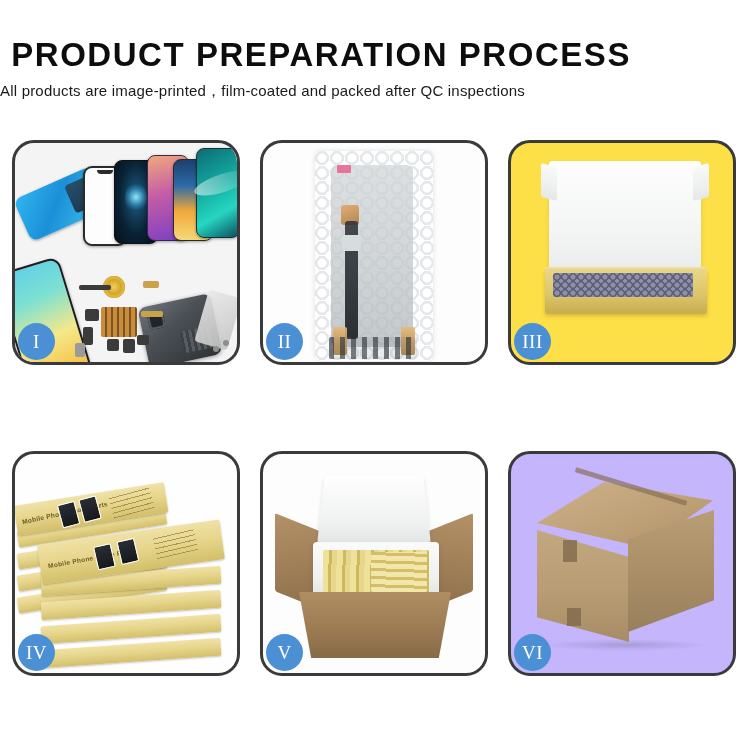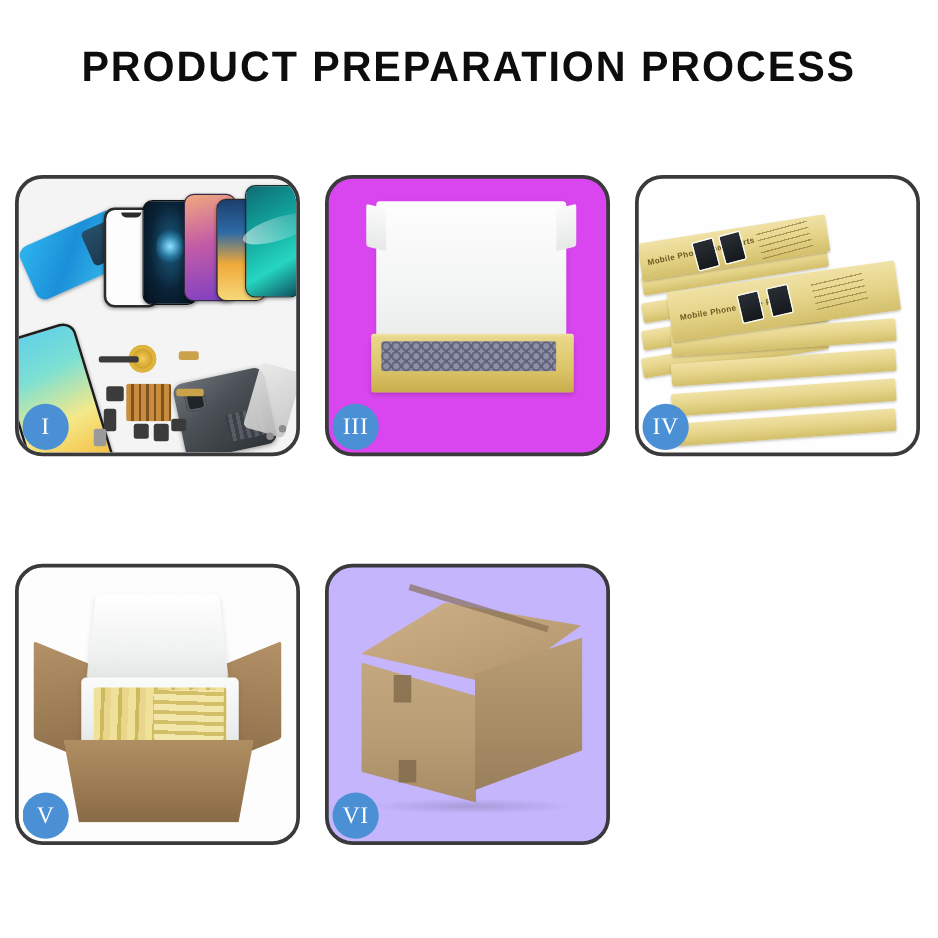--- a/index.html
+++ b/index.html
@@ -19,21 +19,21 @@
     height: 750px;
     background: #ffffff;
   }
 
   
   .header {
     position: absolute;
     top: 34px;
     left: 0;
     width: 750px;
-    text-align: center;
+    text-align: left;
   }
   .title {
     font-family: "Liberation Sans", sans-serif;
     font-size: 34px;
     font-weight: 700;
     color: #0d0d0d;
     letter-spacing: 1.6px;
     line-height: 40px;
     white-space: nowrap;
     transform: scaleX(0.97);
@@ -249,21 +249,21 @@
     position: absolute; left: 22px; top: 14px; width: 14px; height: 8px;
     background: #e8628e; border-radius: 1px; opacity: .85;
   }
   .p2 .bottom-parts {
     position: absolute; left: 14px; bottom: 2px; width: 88px; height: 22px;
     background: repeating-linear-gradient(90deg,#2b3138 0 5px, rgba(120,130,138,.25) 5px 11px);
     opacity: .65; border-radius: 2px;
   }
 
   
-  .p3 { background: #d946ef; }
+  .p3 { background: #fde047; }
   .p3 .lid {
     position: absolute; left: 38px; top: 18px; width: 152px; height: 120px;
     background: linear-gradient(180deg,#fefefe 0%,#f3f4f4 60%,#e8eaea 100%);
     border-radius: 3px;
     box-shadow: 0 2px 5px rgba(0,0,0,.10);
   }
   .p3 .lid::before {
     content:""; position:absolute; left:-8px; top:4px; width:16px; height:34px;
     background: linear-gradient(180deg,#fafafa,#e6e8e8); border-radius: 2px;
     transform: skewY(14deg);
@@ -398,20 +398,21 @@
     background: radial-gradient(ellipse, rgba(0,0,0,.14), rgba(0,0,0,0) 70%);
   }
 </style>
 </head>
 <body>
 
 <div class="page">
 
   <div class="header">
     <div class="title">PRODUCT PREPARATION PROCESS</div>
+    <div class="subtitle">All products are image-printed，film-coated and packed after QC inspections</div>
   </div>
 
   <div class="grid">
 
     <div class="panel p1">
       <div class="panel-photo">
         <div class="scene">
           <div class="ph ph-blue"></div>
           <div class="ph ph-white"></div>
           <div class="ph ph-dark"></div>
@@ -432,20 +433,34 @@
           <div class="part" style="left:126px;top:168px;width:22px;height:6px;background:#c9a24a;"></div>
           <div class="part" style="left:122px;top:192px;width:12px;height:10px;"></div>
           <div class="part" style="left:60px;top:200px;width:10px;height:14px;background:#9a9a9a;"></div>
           <div class="part" style="right:8px;bottom:16px;width:6px;height:6px;background:#8d8d8d;border-radius:50%;"></div>
           <div class="part" style="right:18px;bottom:10px;width:6px;height:6px;background:#8d8d8d;border-radius:50%;"></div>
         </div>
       </div>
       <div class="badge">I</div>
     </div>
 
+    <div class="panel p2">
+      <div class="panel-photo">
+        <div class="bag">
+          <div class="screen"></div>
+          <div class="sticker"></div>
+          <div class="connector"></div>
+          <div class="flex"></div>
+          <div class="gold-l"></div>
+          <div class="gold-r"></div>
+          <div class="bottom-parts"></div>
+        </div>
+      </div>
+      <div class="badge">II</div>
+    </div>
 
     <div class="panel p3">
       <div class="panel-photo">
         <div class="lid"></div>
         <div class="tray-lip"></div>
         <div class="tray"></div>
         <div class="foam"></div>
       </div>
       <div class="badge">III</div>
     </div>

